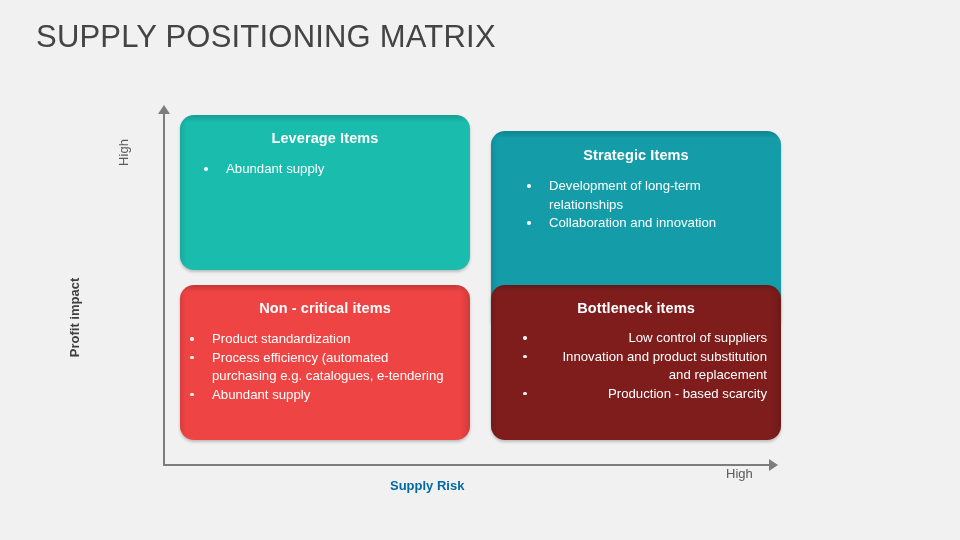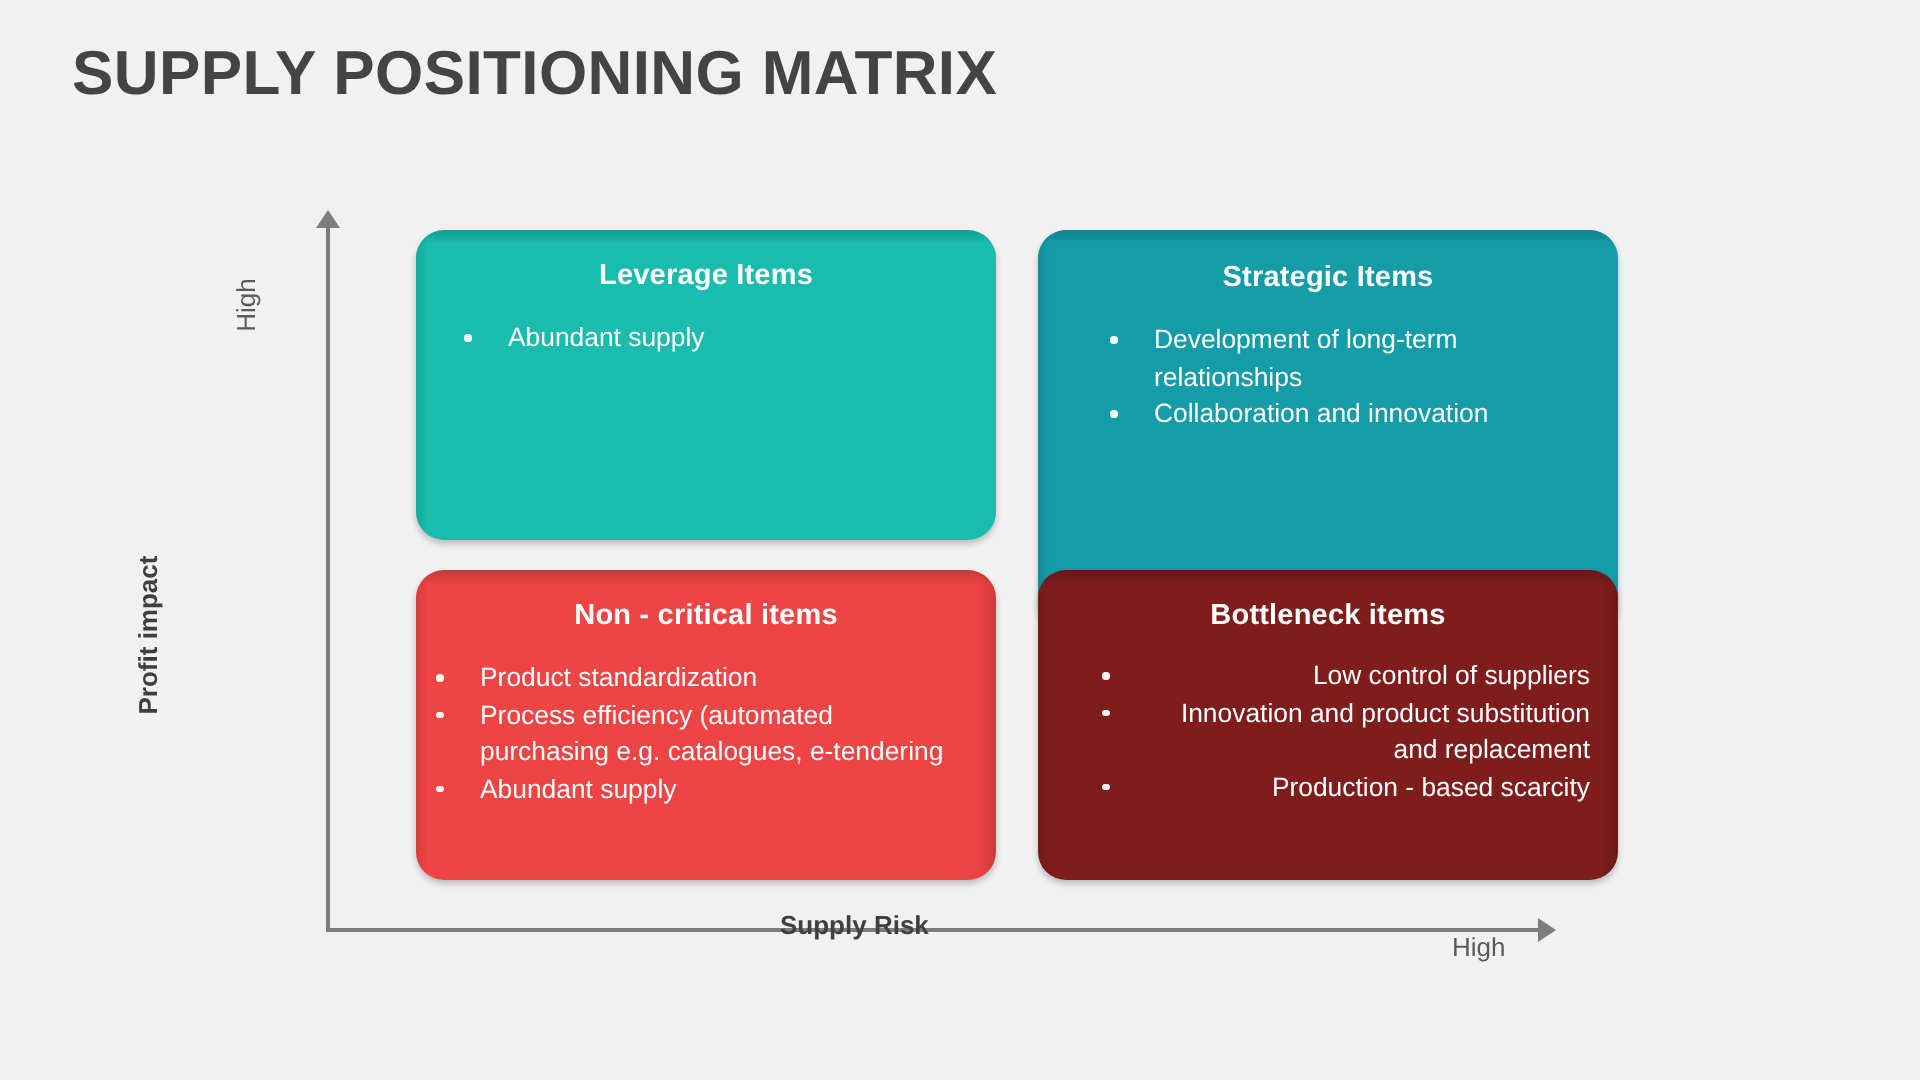--- a/index.html
+++ b/index.html
@@ -14,21 +14,21 @@
     overflow: hidden;
     position: relative;
   }
 
   
   .page-title {
     position: absolute;
     left: 36px;
     top: 18px;
     font-size: 31px;
-    font-weight: bold;
+    font-weight: normal;
     letter-spacing: 0.2px;
     color: #444444;
     line-height: 38px;
     white-space: nowrap;
   }
 
   
   .matrix {
     position: absolute;
     left: 0;
@@ -96,64 +96,63 @@
     text-align: center;
     transform: rotate(-90deg);
     transform-origin: center center;
     font-size: 13px;
     color: #5a5a5a;
     white-space: nowrap;
   }
   .axis-x-title {
     position: absolute;
     left: 390px;
-    top: 455px;
+    top: 478px;
     font-size: 13px;
     font-weight: bold;
-    color: #404040;
+    color: #0369a1;
     white-space: nowrap;
   }
   .axis-x-high {
     position: absolute;
     left: 726px;
     top: 466px;
     font-size: 13px;
     color: #5a5a5a;
     white-space: nowrap;
   }
 
   
   .quad {
     position: absolute;
     border-radius: 14px;
     box-sizing: border-box;
     padding: 0;
     color: #ffffff;
     overflow: hidden;
     box-shadow: 0 2px 3px rgba(0,0,0,0.22);
-    margin-left: 28px;
   }
   .quad::before{
     content:"";
     position:absolute;
     left:0; top:0; right:0; bottom:0;
     border-radius:14px;
     pointer-events:none;
   }
   .quad-tl {
     left: 180px; top: 115px; width: 290px; height: 155px;
     background: #1abcad;
   }
   .quad-tl::before{
     background:
       linear-gradient(to bottom, rgba(0,0,0,0.16) 0px, rgba(0,0,0,0.0) 7px),
       linear-gradient(to right, rgba(0,0,0,0.10) 0px, rgba(0,0,0,0.0) 6px);
   }
   .quad-tr {
-    left: 491px; top: 115px; width: 290px; height: 200px;
+    left: 491px; top: 131px; width: 290px; height: 200px;
     background: #149ca9;
   }
   .quad-tr::before{
     background:
       linear-gradient(to bottom, rgba(0,0,0,0.16) 0px, rgba(0,0,0,0.0) 7px),
       linear-gradient(to right, rgba(0,0,0,0.10) 0px, rgba(0,0,0,0.0) 6px);
   }
   .quad-bl {
     left: 180px; top: 285px; width: 290px; height: 155px;
     background: #ef4444;

